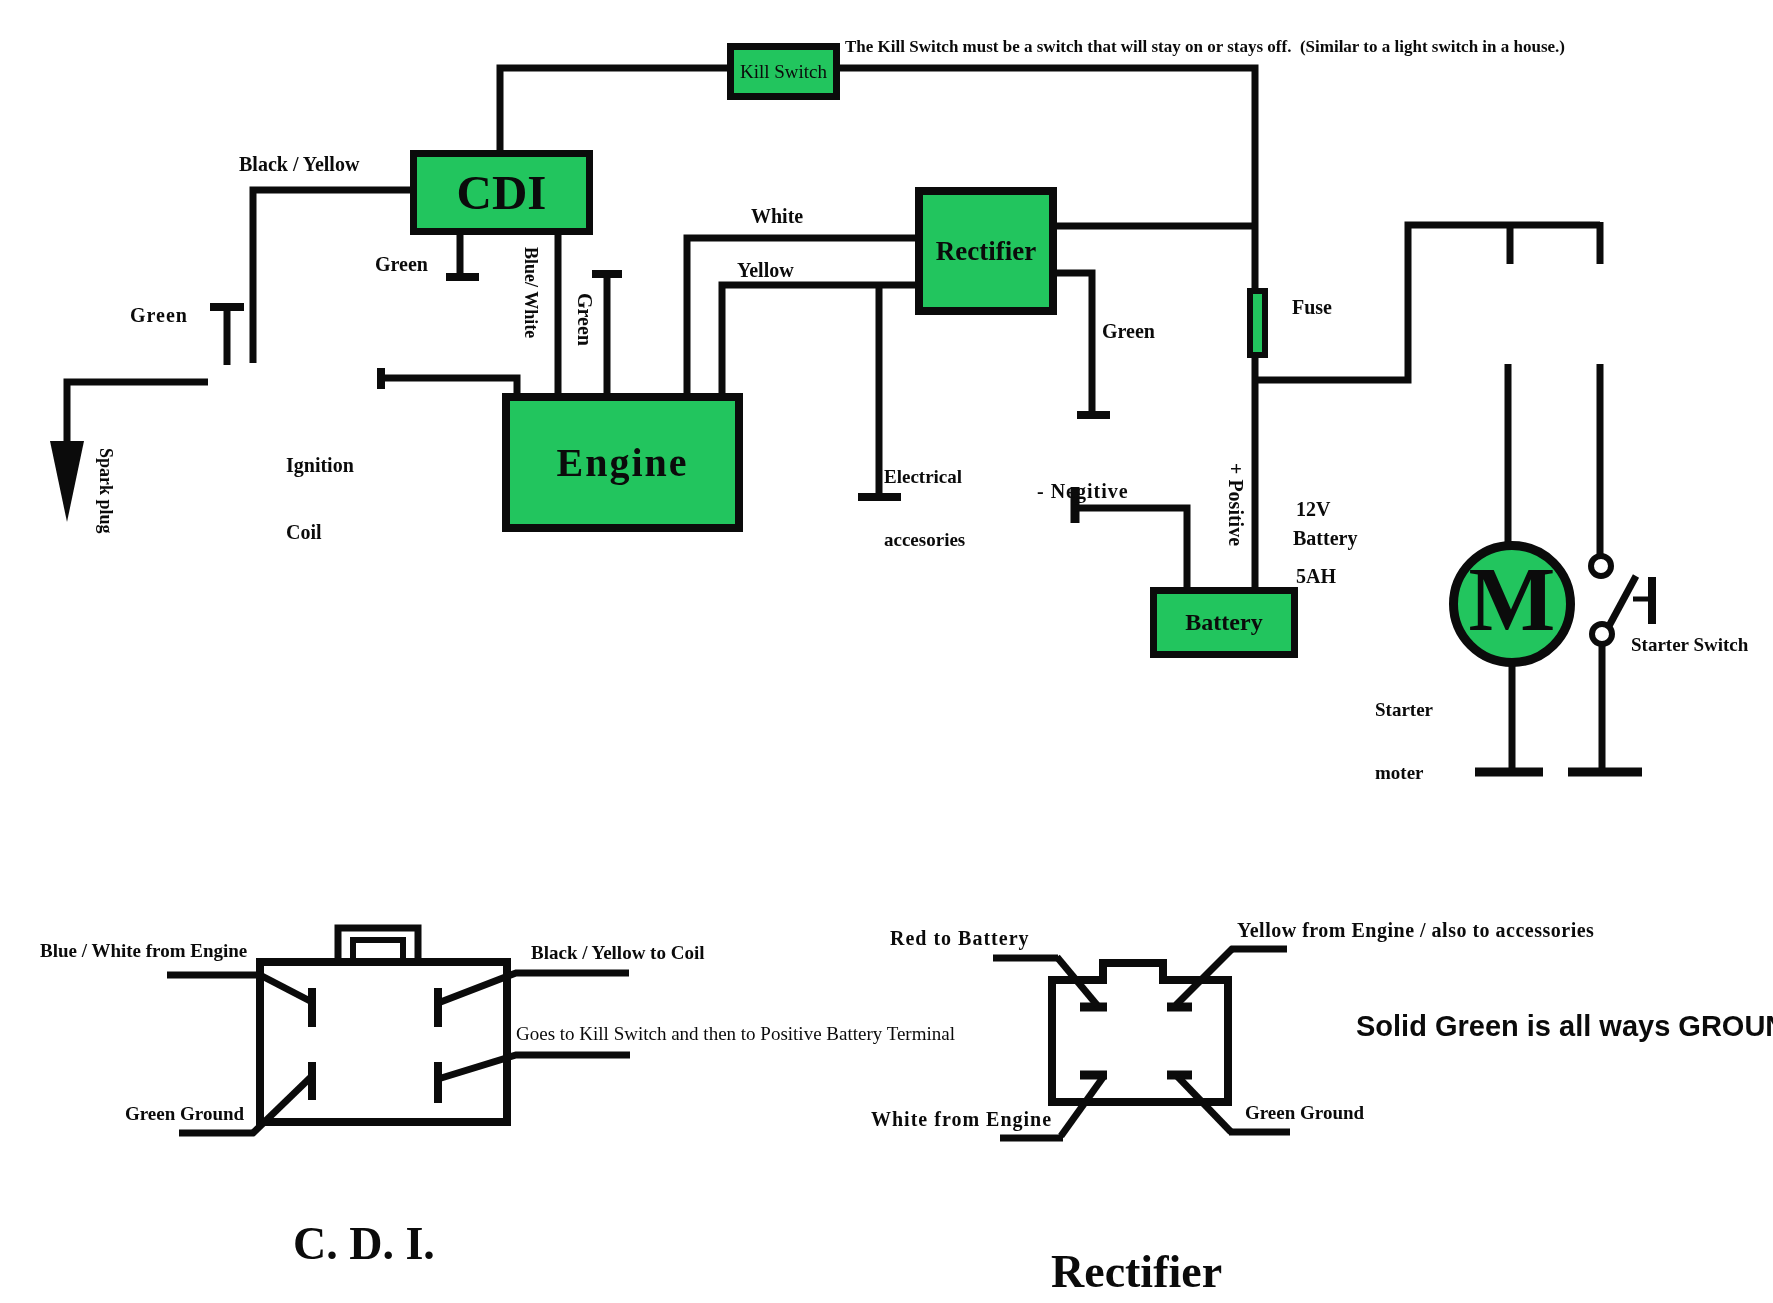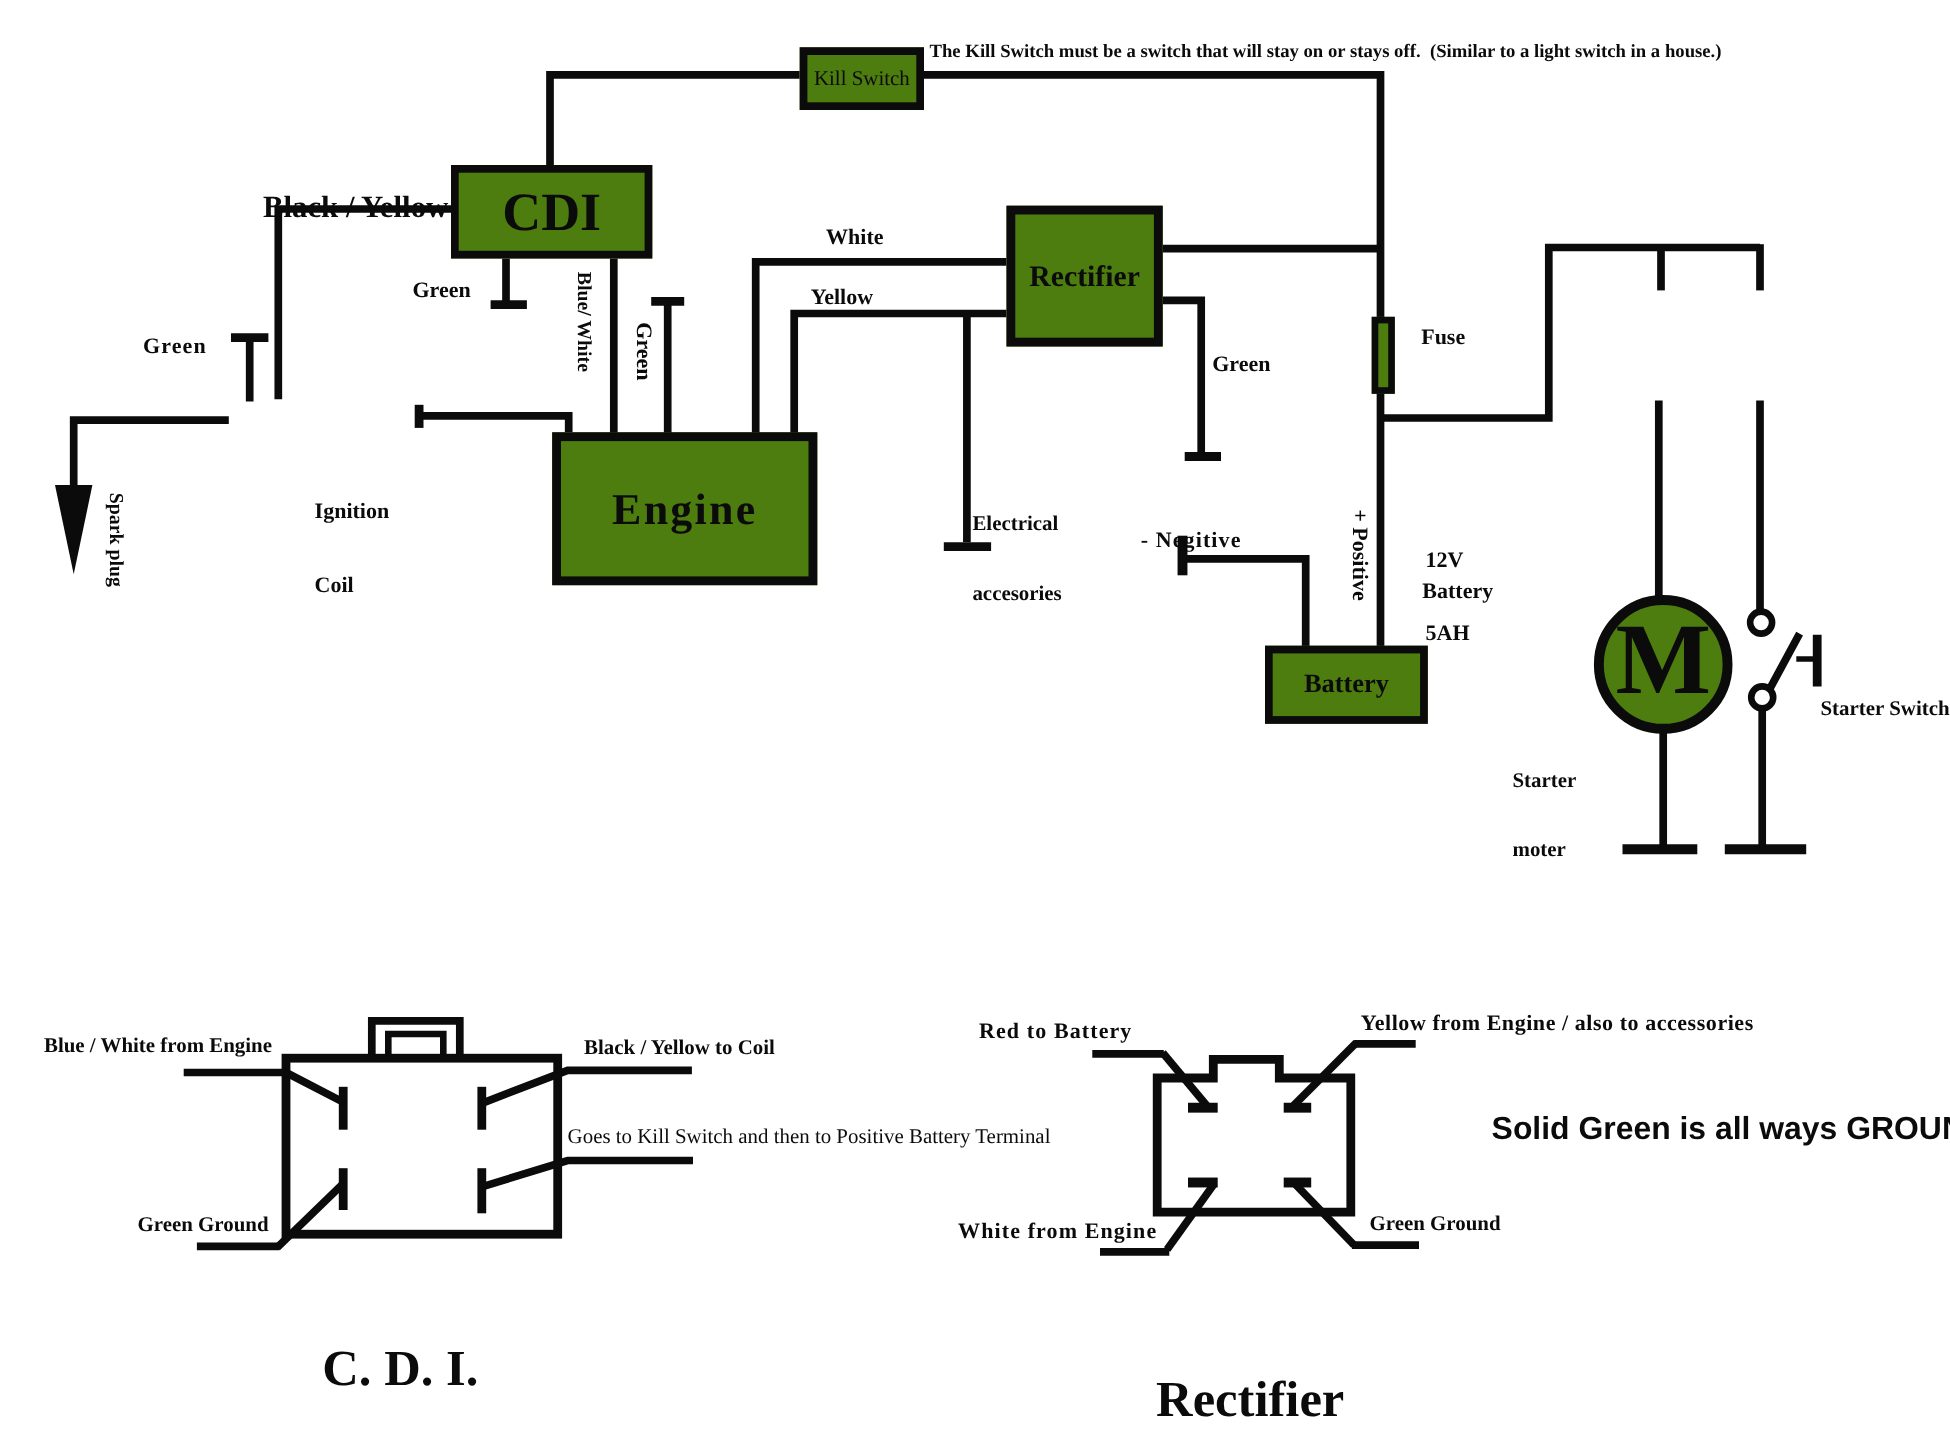--- a/index.html
+++ b/index.html
@@ -2,21 +2,21 @@
 <html><head>
 <meta charset="utf-8">
 <style>
   html,body{margin:0;padding:0;background:#ffffff;}
   #canvas{
     position:relative;width:1773px;height:1303px;background:#ffffff;
     font-family:"Liberation Serif","DejaVu Serif",serif;color:#0b0b0b;overflow:hidden;
   }
   svg.wires{position:absolute;left:0;top:0;z-index:1;}
   .box{
-    position:absolute;box-sizing:border-box;background:#4d7c0f;border:7px solid #0b0b0b;
+    position:absolute;box-sizing:border-box;background:#22c55e;border:7px solid #0b0b0b;
     display:flex;align-items:center;justify-content:center;z-index:2;text-align:center;
   }
   .lbl{position:absolute;font-weight:bold;white-space:pre;z-index:3;line-height:1.12;}
   .plain{font-weight:normal;}
   .vert{writing-mode:vertical-rl;}
   .circle{border-radius:50%;}
   .sans{font-family:"Liberation Sans","DejaVu Sans",sans-serif;}
 </style>
 </head>
 <body>
@@ -122,21 +122,21 @@
     <span>Battery</span>
   </div>
 
 
   <div class="box circle" style="left:1449px;top:541px;width:126px;height:126px;border-width:9px;font-size:92px;font-weight:bold;">
     <span style="margin-top:-10px;">M</span>
   </div>
 
   <div class="lbl" style="left:845px;top:37px;font-size:17px;">The Kill Switch must be a switch that will stay on or stays off.  (Similar to a light switch in a house.)</div>
 
-  <div class="lbl" style="left:239px;top:153px;font-size:28px;margin-top:20px;">Black / Yellow</div>
+  <div class="lbl" style="left:239px;top:153px;font-size:20px;">Black / Yellow</div>
 
   <div class="lbl" style="left:375px;top:253px;font-size:20px;">Green</div>
 
   <div class="lbl" style="left:130px;top:304px;font-size:20px;letter-spacing:1px;">Green</div>
 
   <div class="lbl" style="left:286px;top:409px;font-size:20px;">
     <div>Ignition</div>
     <div>Coil</div>
   </div>
 
@@ -168,21 +168,21 @@
     <div>5AH</div>
   </div>
 
   <div class="lbl" style="left:1293px;top:527px;font-size:20px;">Battery</div>
 
   <div class="lbl" style="left:1375px;top:656px;font-size:19px;">
     <div>Starter</div>
     <div>moter</div>
   </div>
 
-  <div class="lbl" style="left:1631px;top:634px;font-size:19px;margin-left:24px;">Starter Switch</div>
+  <div class="lbl" style="left:1631px;top:634px;font-size:19px;">Starter Switch</div>
 
   <div class="lbl" style="left:40px;top:940px;font-size:19px;">Blue / White from Engine</div>
 
   <div class="lbl" style="left:531px;top:942px;font-size:19px;">Black / Yellow to Coil</div>
 
   <div class="lbl plain" style="left:516px;top:1023px;font-size:19px;">Goes to Kill Switch and then to Positive Battery Terminal</div>
 
   <div class="lbl" style="left:125px;top:1103px;font-size:19px;">Green Ground</div>
 
   <div class="lbl" style="left:293px;top:1218px;font-size:46px;">C. D. I.</div>

